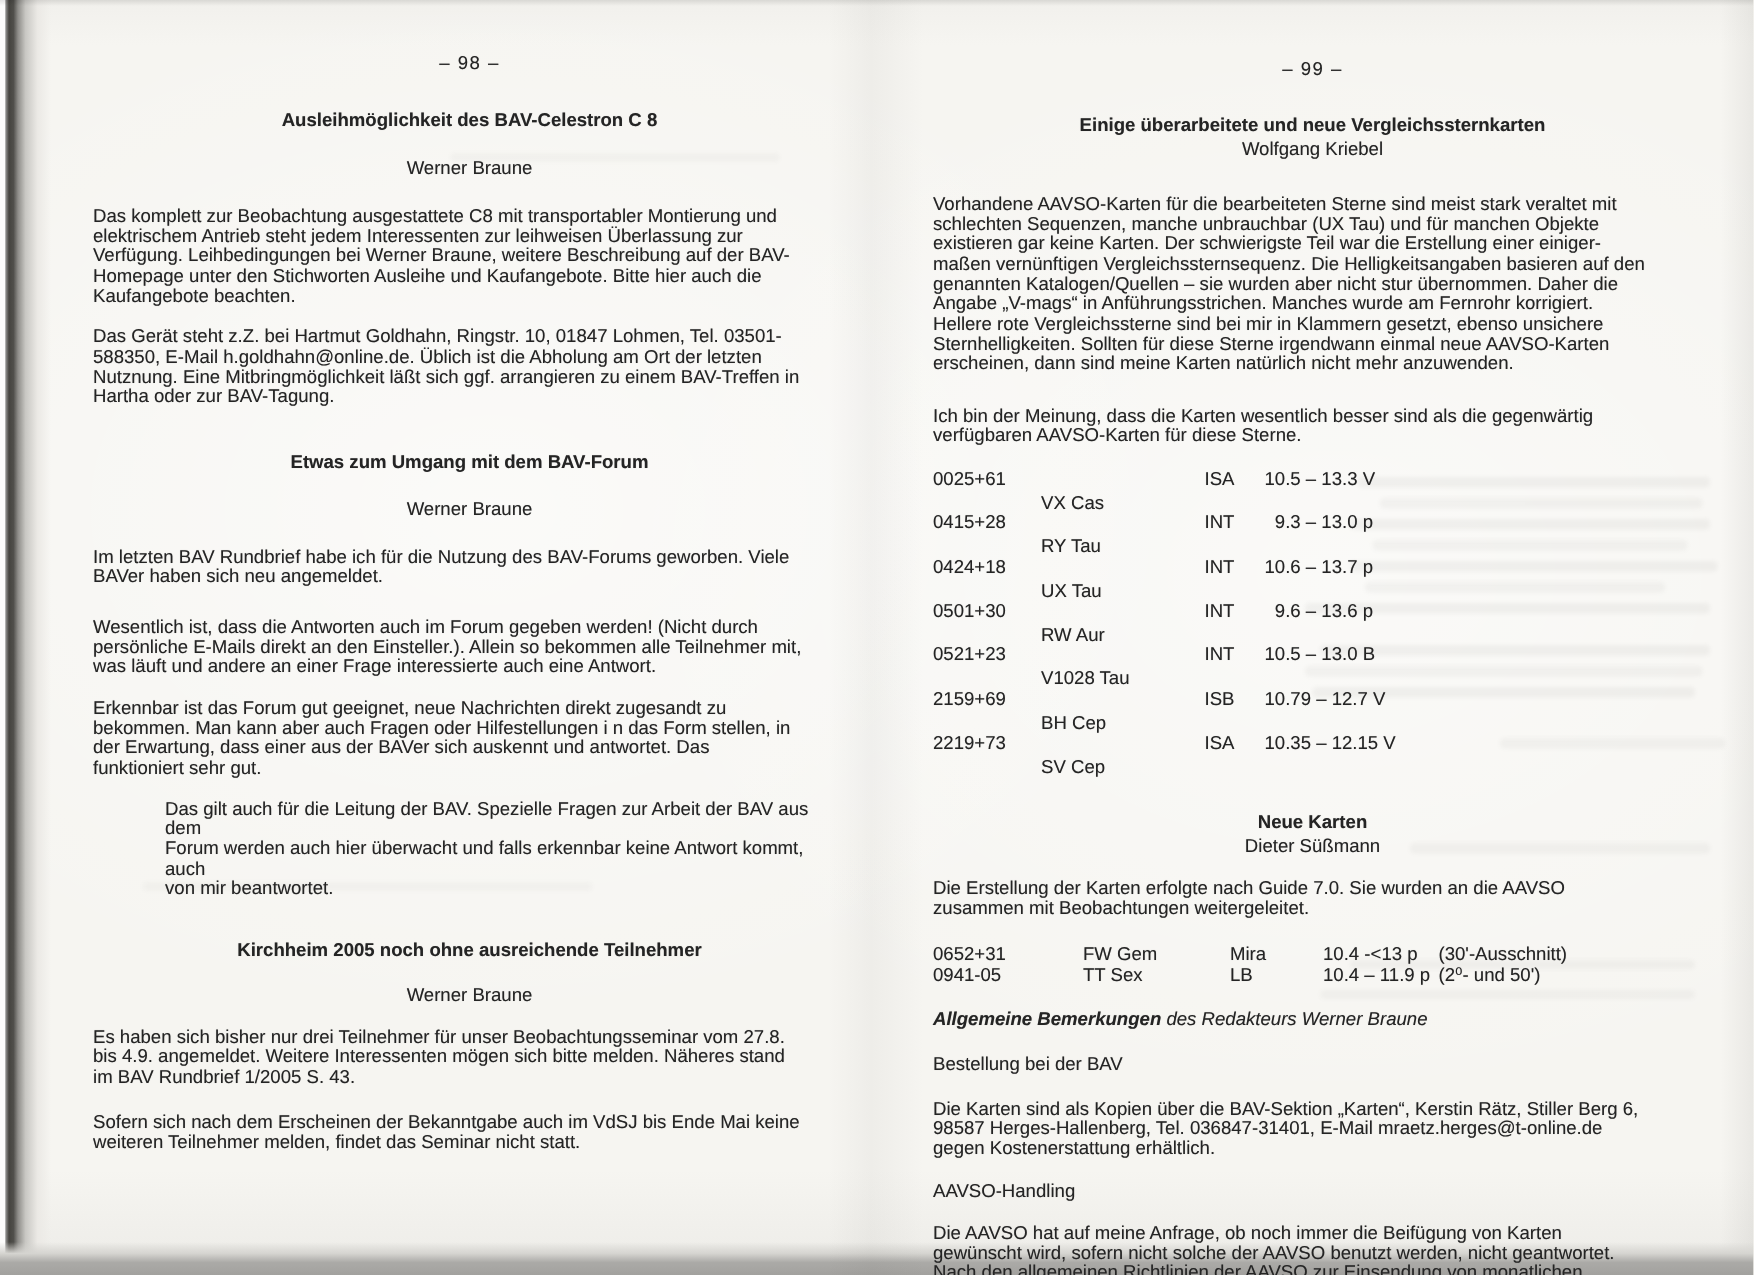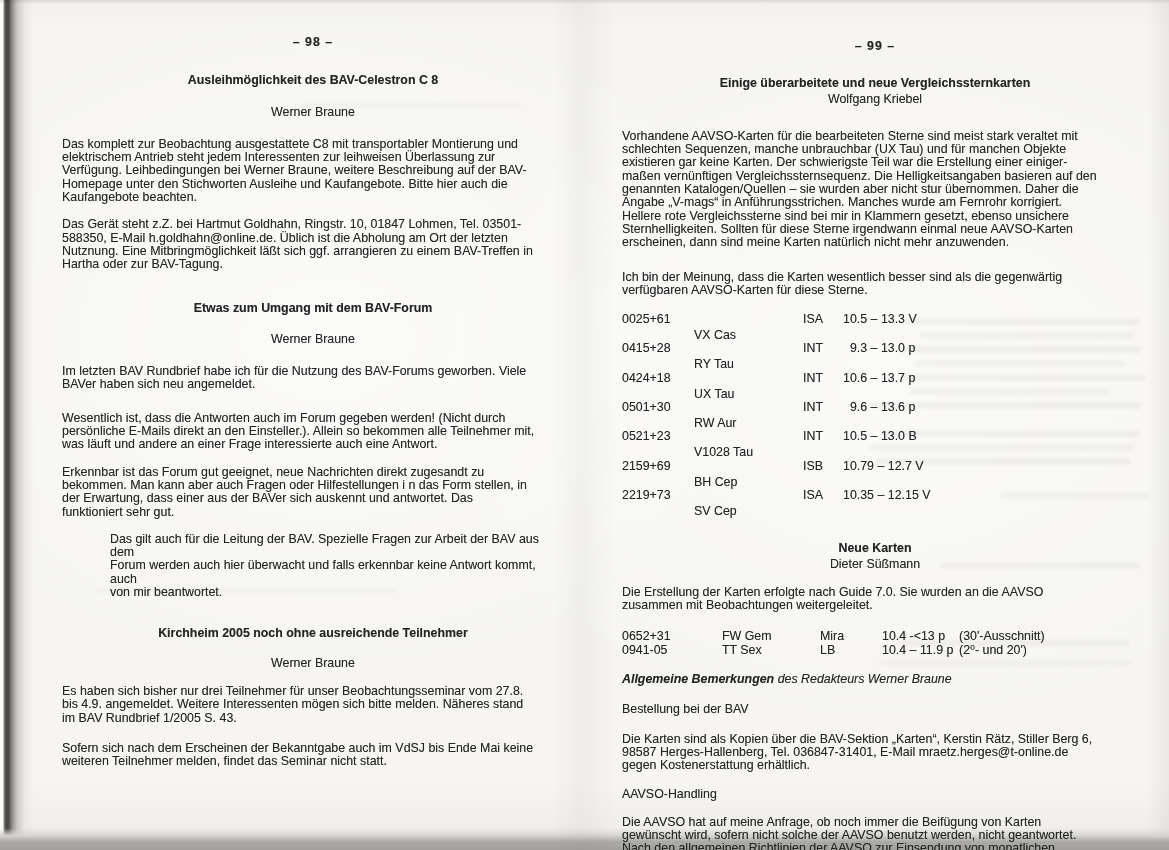--- a/index.html
+++ b/index.html
@@ -41,21 +41,21 @@
     filter:blur(1.4px);z-index:1;
   }
   
   .page{
     position:absolute;z-index:2;color:#242424;
     font-size:12.4px;line-height:13.3px;
     text-shadow:0 0 0.5px rgba(50,50,50,0.4);
   }
   .center{text-align:center;}
   .bold{font-weight:bold;}
-  .pagenum{font-weight:bold;letter-spacing:1px;}
+  .pagenum{font-weight:normal;letter-spacing:1px;}
   .para{white-space:pre-line;}
   .trow{display:flex;line-height:13.3px;}
   .trow span{white-space:pre;}
   .t1c1{width:72px;}  .t1c2{width:109px;margin-top:16px;} .t1c3{width:40px;}
   .t2c1{width:100px;} .t2c2{width:98px;}  .t2c3{width:62px;} .t2c4{width:77px;}
 </style>
 </head>
 <body>
 
 <div id="scan">
@@ -196,21 +196,21 @@
           <span class="t2c2">FW Gem</span>
           <span class="t2c3">Mira</span>
           <span class="t2c4">10.4 -&lt;13 p</span>
           <span>(30'-Ausschnitt)</span>
         </div>
       <div class="trow">
           <span class="t2c1">0941-05</span>
           <span class="t2c2">TT Sex</span>
           <span class="t2c3">LB</span>
           <span class="t2c4">10.4 – 11.9 p</span>
-          <span>(2⁰- und 20')</span>
+          <span>(2⁰- und 50')</span>
         </div>
     </div>
 
     <div style="margin-top:16px;font-style:italic;"><span class="bold">Allgemeine Bemerkungen</span><span> des Redakteurs Werner Braune</span></div>
 
     <div style="margin-top:17px;">Bestellung bei der BAV</div>
     <div class="para" style="margin-top:16px;">Die Karten sind als Kopien über die BAV-Sektion „Karten“, Kerstin Rätz, Stiller Berg 6,
 98587 Herges-Hallenberg, Tel. 036847-31401, E-Mail mraetz.herges@t-online.de
 gegen Kostenerstattung erhältlich.</div>
 

